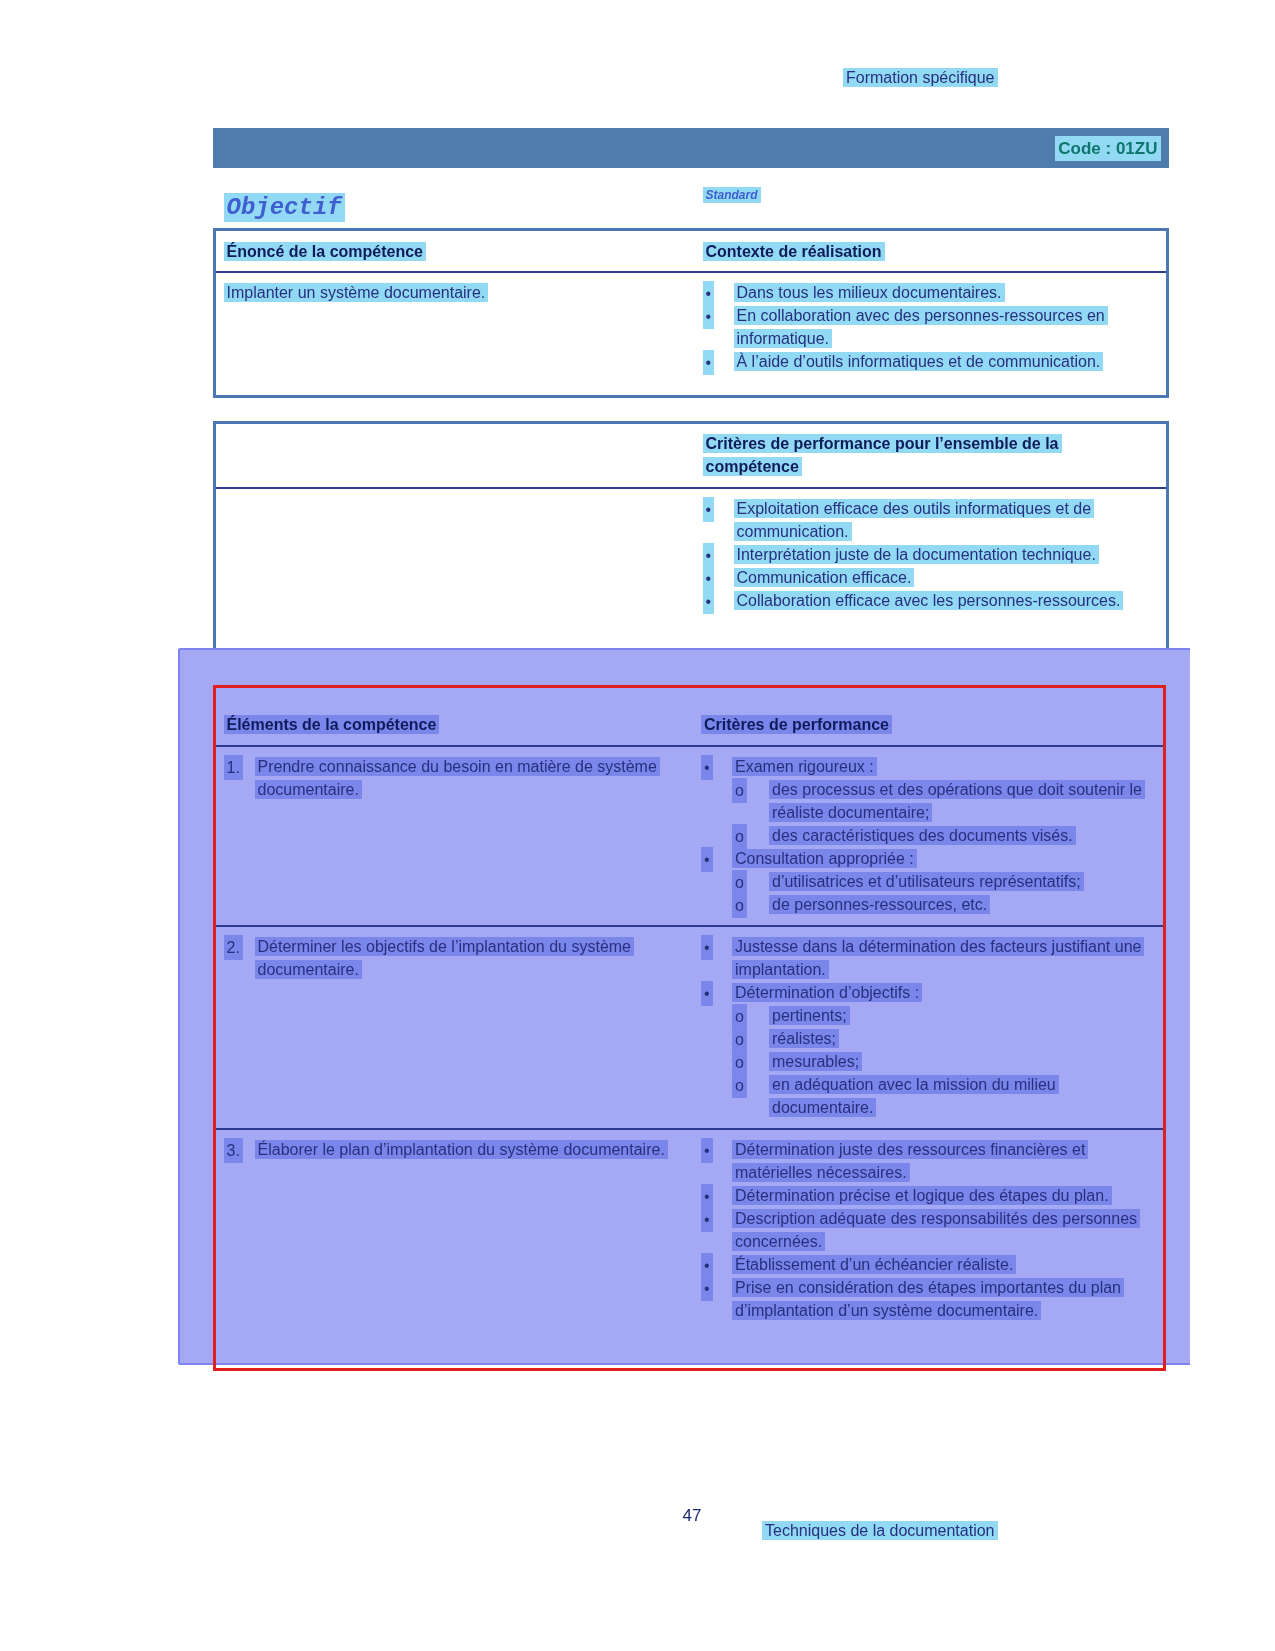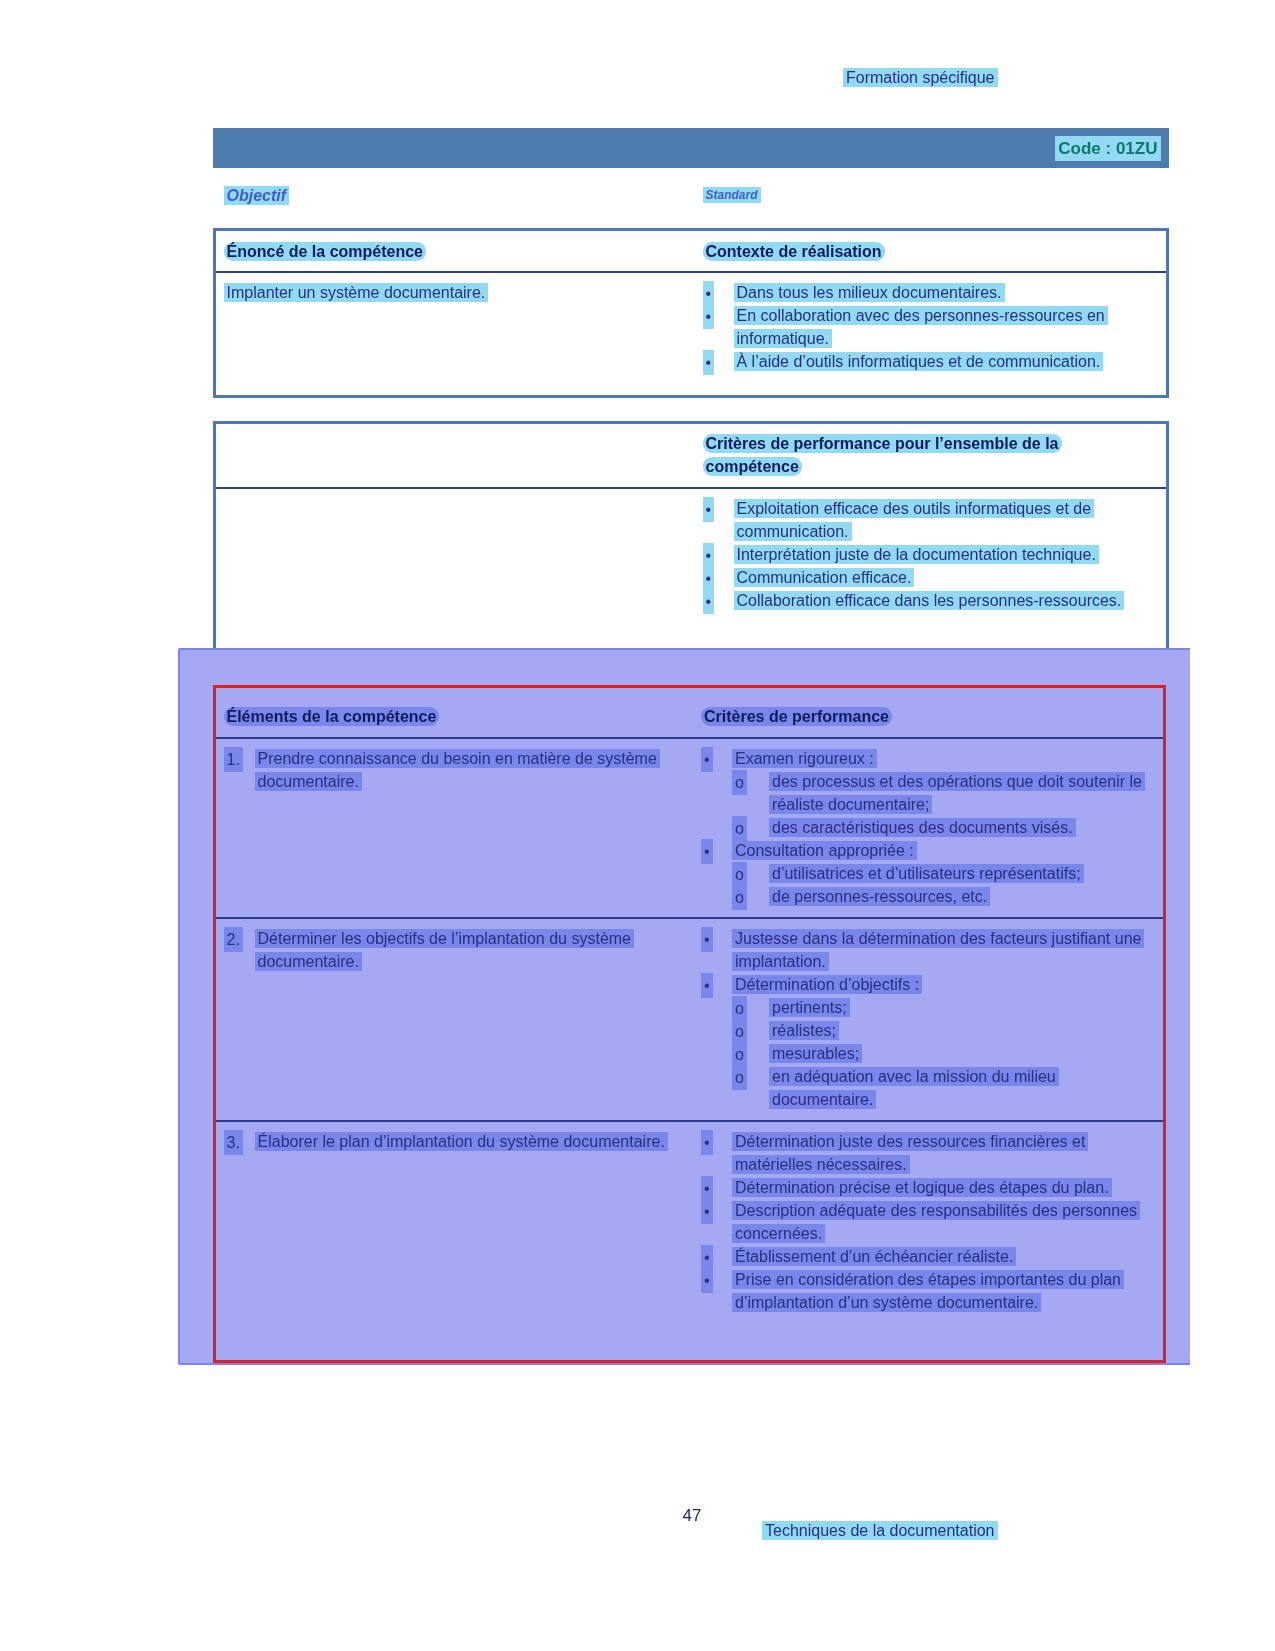--- a/index.html
+++ b/index.html
@@ -5,36 +5,36 @@
   * { margin:0; padding:0; box-sizing:border-box; }
   html,body { background:#ffffff; }
   .page {
     position:relative; width:1104px; height:1651px; margin:0 auto;
     background:#ffffff; font-family:"Liberation Sans", sans-serif;
     color:#27307f; font-size:16px; line-height:23px; overflow:hidden;
   }
   .hl { background:#92d9f3; padding:1px 3px;
         box-decoration-break:clone; -webkit-box-decoration-break:clone; }
   .in-purple .hl { background:#7b86ea; }
-  .b { font-weight:bold; color:#0f1c5c;border-radius:9px; }
+  .b { font-weight:bold; color:#0f1c5c; }
 
   
   .top-label { position:absolute; top:66px; right:192px; }
 
   
   .header-bar {
     position:absolute; left:127px; top:128px; width:956px; height:40px;
     background:#4d7cad; display:flex; align-items:center; justify-content:flex-end;
     padding-right:8px;
   }
   .code-label { font-weight:bold; color:#0f766e; font-size:17px; }
 
   
   .obj-row { position:absolute; left:127px; top:184px; width:956px; height:28px; }
-  .obj { position:absolute; left:11px; top:0; font-size:16px; font-weight:bold; font-style:italic; color:#3f5ecf; }
+  .obj { position:absolute; left:11px; top:12px; font-size:24px; font-weight:bold; font-style:italic; color:#3f5ecf;font-family:Liberation Mono, monospace; }
   .std { position:absolute; left:490px; top:0; font-size:12px; font-weight:bold; font-style:italic; color:#3f5ecf; }
 
   
   .tbl { position:absolute; left:127px; width:956px; border:3px solid #4c76b6; background:#ffffff; }
   .trow { display:flex; }
   .c1 { width:478px; padding:8px 12px 9px 8px; }
   .c2 { width:472px; padding:8px 8px 9px 9px; }
   .rule { border-bottom:2px solid #2e3d94; }
 
   
@@ -60,21 +60,21 @@
     position:absolute; left:92px; top:648px; width:1091px; height:717px;
     background:#a5a9f3; border:2px solid #7e82f2; border-radius:2px;
   }
 
   
   .red-tbl {
     position:absolute; left:127px; top:685px; width:953px;
     border:3px solid #e01f1f; background:transparent;
   }
   .red-tbl .rule { border-bottom:2px solid #2b3a8c; }
-  .red-tbl .thead .c1, .red-tbl .thead .c2 { padding-top:17px; padding-bottom:9px; }
+  .red-tbl .thead .c1, .red-tbl .thead .c2 { padding-top:25px; padding-bottom:9px; }
   .row1 { min-height:166px; }
   .row2 { min-height:192px; }
   .row3 { min-height:238px; }
 
   .elrow { position:relative; padding-left:31px; }
   .elrow .num { position:absolute; left:0; top:0; }
 
   
   .footer-label { position:absolute; top:1519px; right:192px; }
   .page-num { position:absolute; left:597px; top:1504px; color:#1d2a7a; font-size:17px; }
@@ -118,21 +118,21 @@
     <div class="trow thead rule">
       <div class="c1"></div>
       <div class="c2"><span class="hl b">Critères de performance pour l’ensemble de la compétence</span></div>
     </div>
     <div class="trow tbody">
       <div class="c1"></div>
       <div class="c2">
         <div class="bl"><span class="hl mk"></span><span class="hl">Exploitation efficace des outils informatiques et de communication.</span></div>
         <div class="bl"><span class="hl mk"></span><span class="hl">Interprétation juste de la documentation technique.</span></div>
         <div class="bl"><span class="hl mk"></span><span class="hl">Communication efficace.</span></div>
-        <div class="bl"><span class="hl mk"></span><span class="hl">Collaboration efficace dans les personnes-ressources.</span></div>
+        <div class="bl"><span class="hl mk"></span><span class="hl">Collaboration efficace avec les personnes-ressources.</span></div>
       </div>
     </div>
   </div>
 
   <div class="purple-box"></div>
 
   <div class="red-tbl in-purple">
     <div class="trow thead rule">
       <div class="c1"><span class="hl b">Éléments de la compétence</span></div>
       <div class="c2"><span class="hl b">Critères de performance</span></div>

